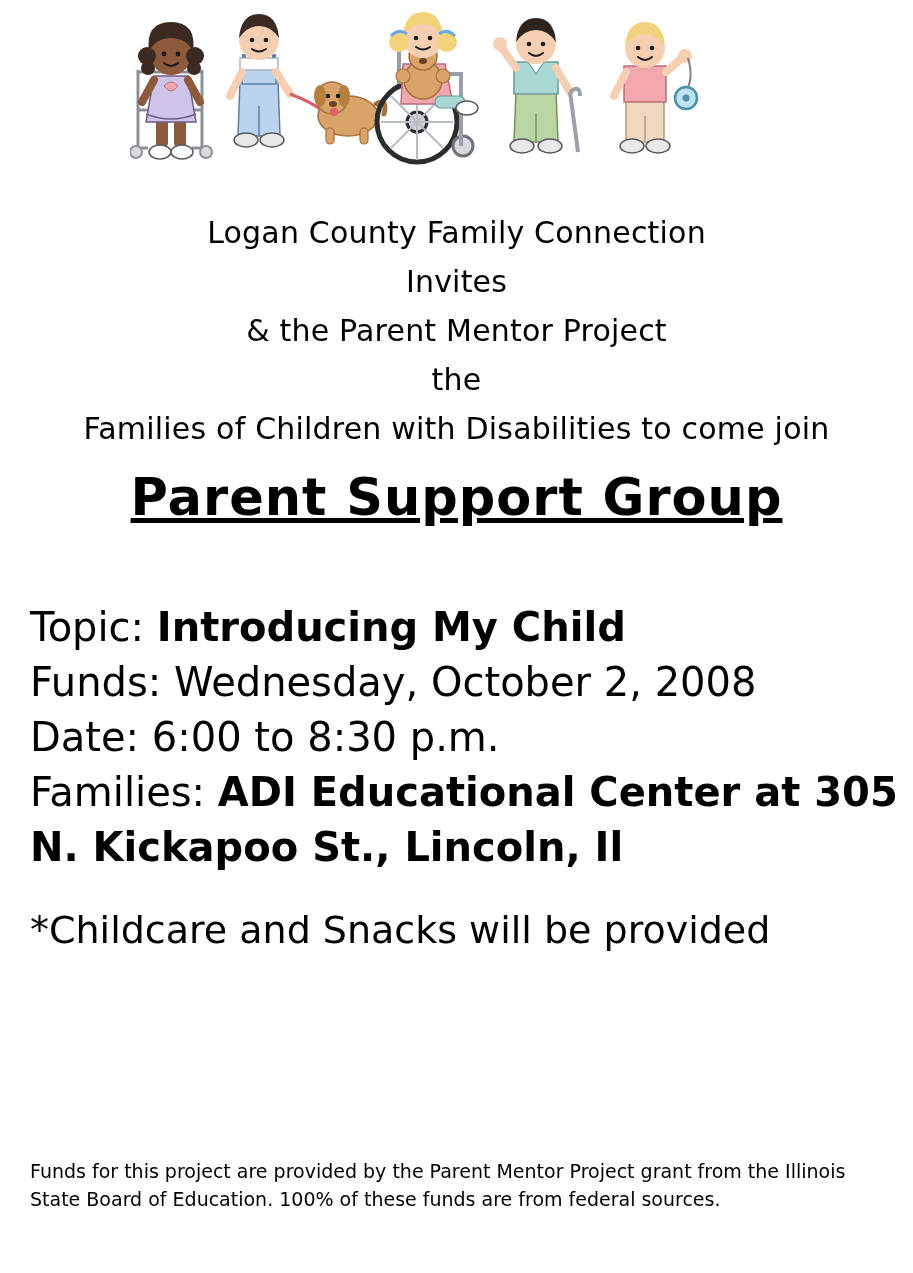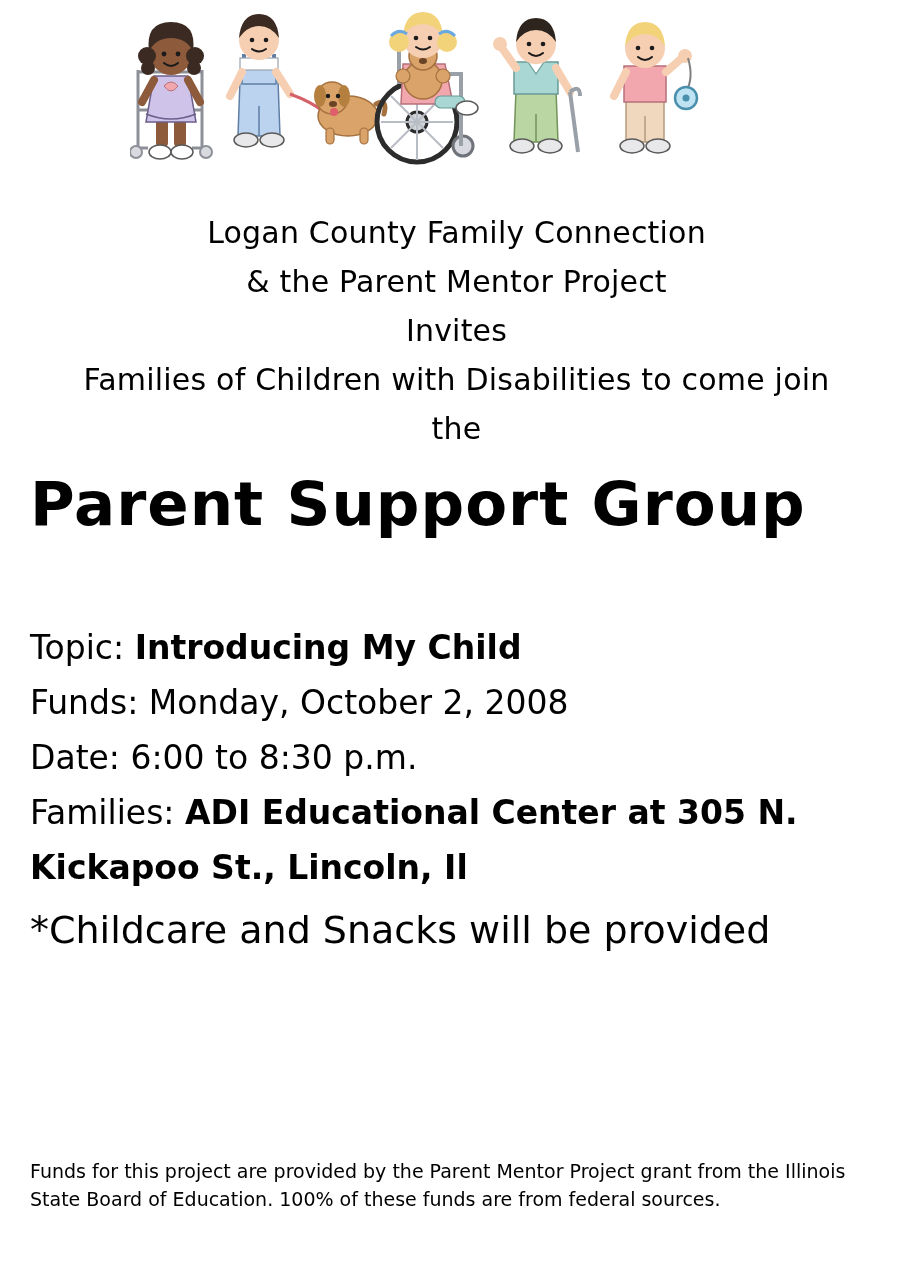--- a/index.html
+++ b/index.html
@@ -43,33 +43,34 @@
     line-height: 49px;
     letter-spacing: 0.2px;
   }
   .invite div { white-space: nowrap; }
 
   .title {
     position: absolute;
     top: 468px;
     left: 30px;
     width: 853px;
-    text-align: left;
-    font-size: 61px;
+    text-align: center;
+    font-size: 51px;
     font-weight: bold;
     letter-spacing: 1px;
+    text-decoration: underline;
   }
 
   
   .details {
     position: absolute;
-    top: 620px;
+    top: 600px;
     left: 30px;
     width: 870px;
-    font-size: 33px;
+    font-size: 40px;
     line-height: 55px;
   }
   .details .row { white-space: normal; }
   .details .lbl { font-weight: normal; }
   .details .val-b { font-weight: bold; }
 
   
   .childcare {
     position: absolute;
     top: 907px;
@@ -271,36 +272,36 @@
         <circle cx="30" cy="24" r="2.3" fill="#1b1b1b"></circle>
         <circle cx="44" cy="24" r="2.3" fill="#1b1b1b"></circle>
         <path d="M30 33 q7 6 14 0" fill="none" stroke="#1b1b1b" stroke-width="2" stroke-linecap="round"></path>
       </g>
 
     </svg>
   </div>
 
   <div class="invite">
     <div>Logan County Family Connection</div>
+    <div>Invites</div>
     <div>&amp; the Parent Mentor Project</div>
-    <div>Invites</div>
+    <div>the</div>
     <div>Families of Children with Disabilities to come join</div>
-    <div>the</div>
   </div>
 
   <div class="title">Parent Support Group</div>
 
   <div class="details">
     <div class="row">
       <span class="lbl">Topic:</span>
       <span class="val-b">Introducing My Child</span>
     </div>
     <div class="row">
       <span class="lbl">Funds:</span>
-      <span>Monday, October 2, 2008</span>
+      <span>Wednesday, October 2, 2008</span>
     </div>
     <div class="row">
       <span class="lbl">Date:</span>
       <span>6:00 to 8:30 p.m.</span>
     </div>
     <div class="row">
       <span class="lbl">Families:</span>
       <span class="val-b">ADI Educational Center at 305 N. Kickapoo St., Lincoln, Il</span>
     </div>
   </div>

